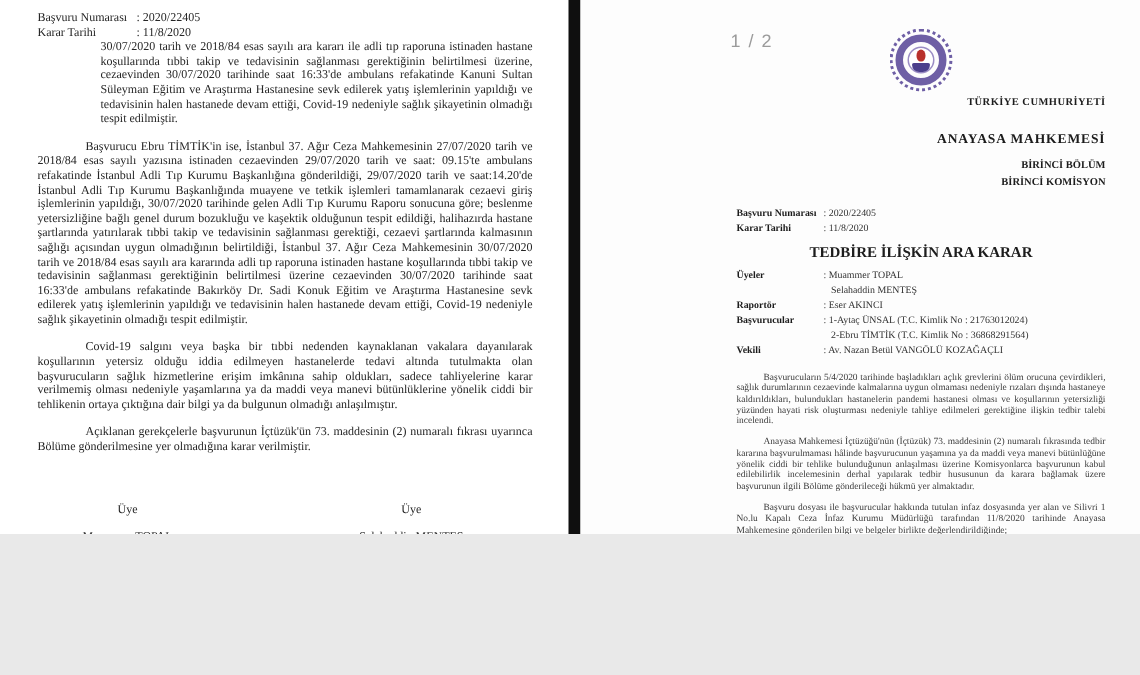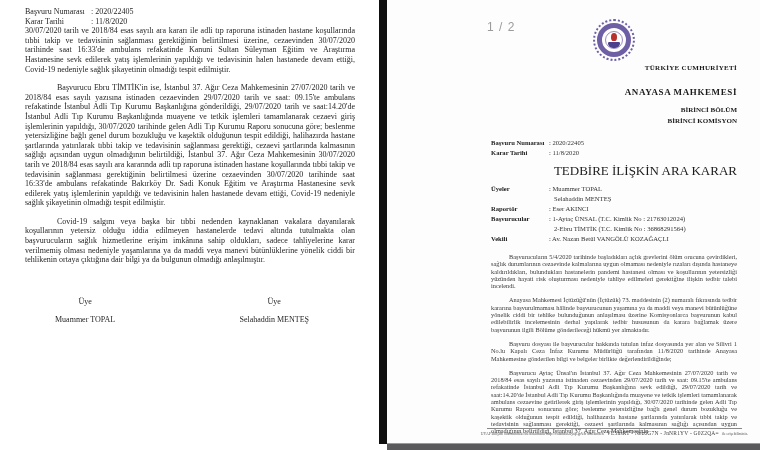--- a/index.html
+++ b/index.html
@@ -1,27 +1,27 @@
 <!DOCTYPE html>
 <html><head>
 <meta charset="utf-8">
 <style>
   * { margin:0; padding:0; box-sizing:border-box; }
   html,body { width:760px; height:450px; background:#e9e9e9; }
   body { font-family:"Liberation Serif","DejaVu Serif",serif; }
 
-  .screen { position:relative; width:760px; height:450px; background:#ffffff; overflow:hidden; }
+  .screen { position:relative; width:760px; height:356px; background:#ffffff; overflow:hidden; }
 
   
   .left-page { position:absolute; left:0; top:0; width:379px; height:450px; background:#fff; }
   .lp-text { position:absolute; left:25px; top:7px; width:330px; color:#262626; font-size:8px; line-height:9.6px; }
   .meta-row { display:flex; }
   .meta-label { width:66px; flex:0 0 auto; }
   .para { text-align:justify; text-indent:32px; margin-top:9px; }
-  .para.noindent { text-indent:0; margin-top:0; }
+  .para.noindent { text-indent:0; margin-top:0;margin-left:42px; }
   .signatures { display:flex; justify-content:space-between; padding:0 46px 0 30px; margin-top:32px; text-align:center; }
   .sig-name { margin-top:9px; white-space:nowrap; }
 
   
   .divider { position:absolute; left:379px; top:0; width:8px; height:444px; background:#0f0f0f; }
 
   
   .right-pane { position:absolute; left:387px; top:0; width:373px; height:450px; background:#fdfdfd; }
   .page-indicator { position:absolute; left:100px; top:20px; font-family:"Liberation Sans","DejaVu Sans",sans-serif; font-size:12px; color:#9b9b9b; letter-spacing:1px; }
   .rp-col { position:absolute; left:104px; top:0; width:246px; color:#333; }
@@ -37,21 +37,21 @@
   .hdr.country { font-size:7px; letter-spacing:0.3px; }
   .hdr.court { font-size:9px; letter-spacing:0.6px; margin-top:15px; }
   .hdr.section { font-size:7px; margin-top:9px; }
   .hdr.commission { font-size:7px; margin-top:3px; }
 
   .rp-meta { margin-top:13px; font-size:6.6px; line-height:10px; }
   .kv { display:flex; }
   .kv-label { width:58px; flex:0 0 auto; font-weight:bold; color:#1c1c1c; }
   .kv-lines .ln2 { padding-left:5px; }
 
-  .rp-title { text-align:right; font-weight:normal; color:#1c1c1c; font-size:13px; margin-top:5px; }
+  .rp-title { text-align:center; font-weight:bold; color:#1c1c1c; font-size:10px; margin-top:5px; }
   .rp-parties { margin-top:5px; font-size:6.6px; line-height:10px; }
 
   .rp-para { font-size:6.3px; line-height:7.3px; text-align:justify; text-indent:18px; margin-top:7px; color:#3a3a3a; }
   .rp-para.first { margin-top:9px; }
 
   .uyap { position:absolute; left:100px; top:428px; width:255px; border-top:1px solid #888; padding-top:1px; display:flex; align-items:baseline; justify-content:center; gap:3px; white-space:nowrap; color:#555; }
   .uyap-small { font-size:3.8px; }
   .uyap-code { font-size:5.5px; color:#444; letter-spacing:0.2px; }
 
   .bottom-bar { position:absolute; left:0; top:443px; width:373px; height:7px; background:#5a5a5c; border-top:1px solid #9a9a9a; }
@@ -67,20 +67,21 @@
         <span class="meta-label">Başvuru Numarası</span>
         <span class="meta-value">: 2020/22405</span>
       </div>
       <div class="meta-row">
         <span class="meta-label">Karar Tarihi</span>
         <span class="meta-value">: 11/8/2020</span>
       </div>
       <p class="para noindent">30/07/2020 tarih ve 2018/84 esas sayılı ara kararı ile adli tıp raporuna istinaden hastane koşullarında tıbbi takip ve tedavisinin sağlanması gerektiğinin belirtilmesi üzerine, cezaevinden 30/07/2020 tarihinde saat 16:33'de ambulans refakatinde Kanuni Sultan Süleyman Eğitim ve Araştırma Hastanesine sevk edilerek yatış işlemlerinin yapıldığı ve tedavisinin halen hastanede devam ettiği, Covid-19 nedeniyle sağlık şikayetinin olmadığı tespit edilmiştir.</p>
       <p class="para">Başvurucu Ebru TİMTİK'in ise, İstanbul 37. Ağır Ceza Mahkemesinin 27/07/2020 tarih ve 2018/84 esas sayılı yazısına istinaden cezaevinden 29/07/2020 tarih ve saat: 09.15'te ambulans refakatinde İstanbul Adli Tıp Kurumu Başkanlığına gönderildiği, 29/07/2020 tarih ve saat:14.20'de İstanbul Adli Tıp Kurumu Başkanlığında muayene ve tetkik işlemleri tamamlanarak cezaevi giriş işlemlerinin yapıldığı, 30/07/2020 tarihinde gelen Adli Tıp Kurumu Raporu sonucuna göre; beslenme yetersizliğine bağlı genel durum bozukluğu ve kaşektik olduğunun tespit edildiği, halihazırda hastane şartlarında yatırılarak tıbbi takip ve tedavisinin sağlanması gerektiği, cezaevi şartlarında kalmasının sağlığı açısından uygun olmadığının belirtildiği, İstanbul 37. Ağır Ceza Mahkemesinin 30/07/2020 tarih ve 2018/84 esas sayılı ara kararında adli tıp raporuna istinaden hastane koşullarında tıbbi takip ve tedavisinin sağlanması gerektiğinin belirtilmesi üzerine cezaevinden 30/07/2020 tarihinde saat 16:33'de ambulans refakatinde Bakırköy Dr. Sadi Konuk Eğitim ve Araştırma Hastanesine sevk edilerek yatış işlemlerinin yapıldığı ve tedavisinin halen hastanede devam ettiği, Covid-19 nedeniyle sağlık şikayetinin olmadığı tespit edilmiştir.</p>
       <p class="para">Covid-19 salgını veya başka bir tıbbi nedenden kaynaklanan vakalara dayanılarak koşullarının yetersiz olduğu iddia edilmeyen hastanelerde tedavi altında tutulmakta olan başvurucuların sağlık hizmetlerine erişim imkânına sahip oldukları, sadece tahliyelerine karar verilmemiş olması nedeniyle yaşamlarına ya da maddi veya manevi bütünlüklerine yönelik ciddi bir tehlikenin ortaya çıktığına dair bilgi ya da bulgunun olmadığı anlaşılmıştır.</p>
+      <p class="para">Açıklanan gerekçelerle başvurunun İçtüzük'ün 73. maddesinin (2) numaralı fıkrası uyarınca Bölüme gönderilmesine yer olmadığına karar verilmiştir.</p>
       <div class="signatures">
         <div class="sig">
           <div>Üye</div>
           <div class="sig-name">Muammer TOPAL</div>
         </div>
         <div class="sig">
           <div>Üye</div>
           <div class="sig-name">Selahaddin MENTEŞ</div>
         </div>
       </div>

